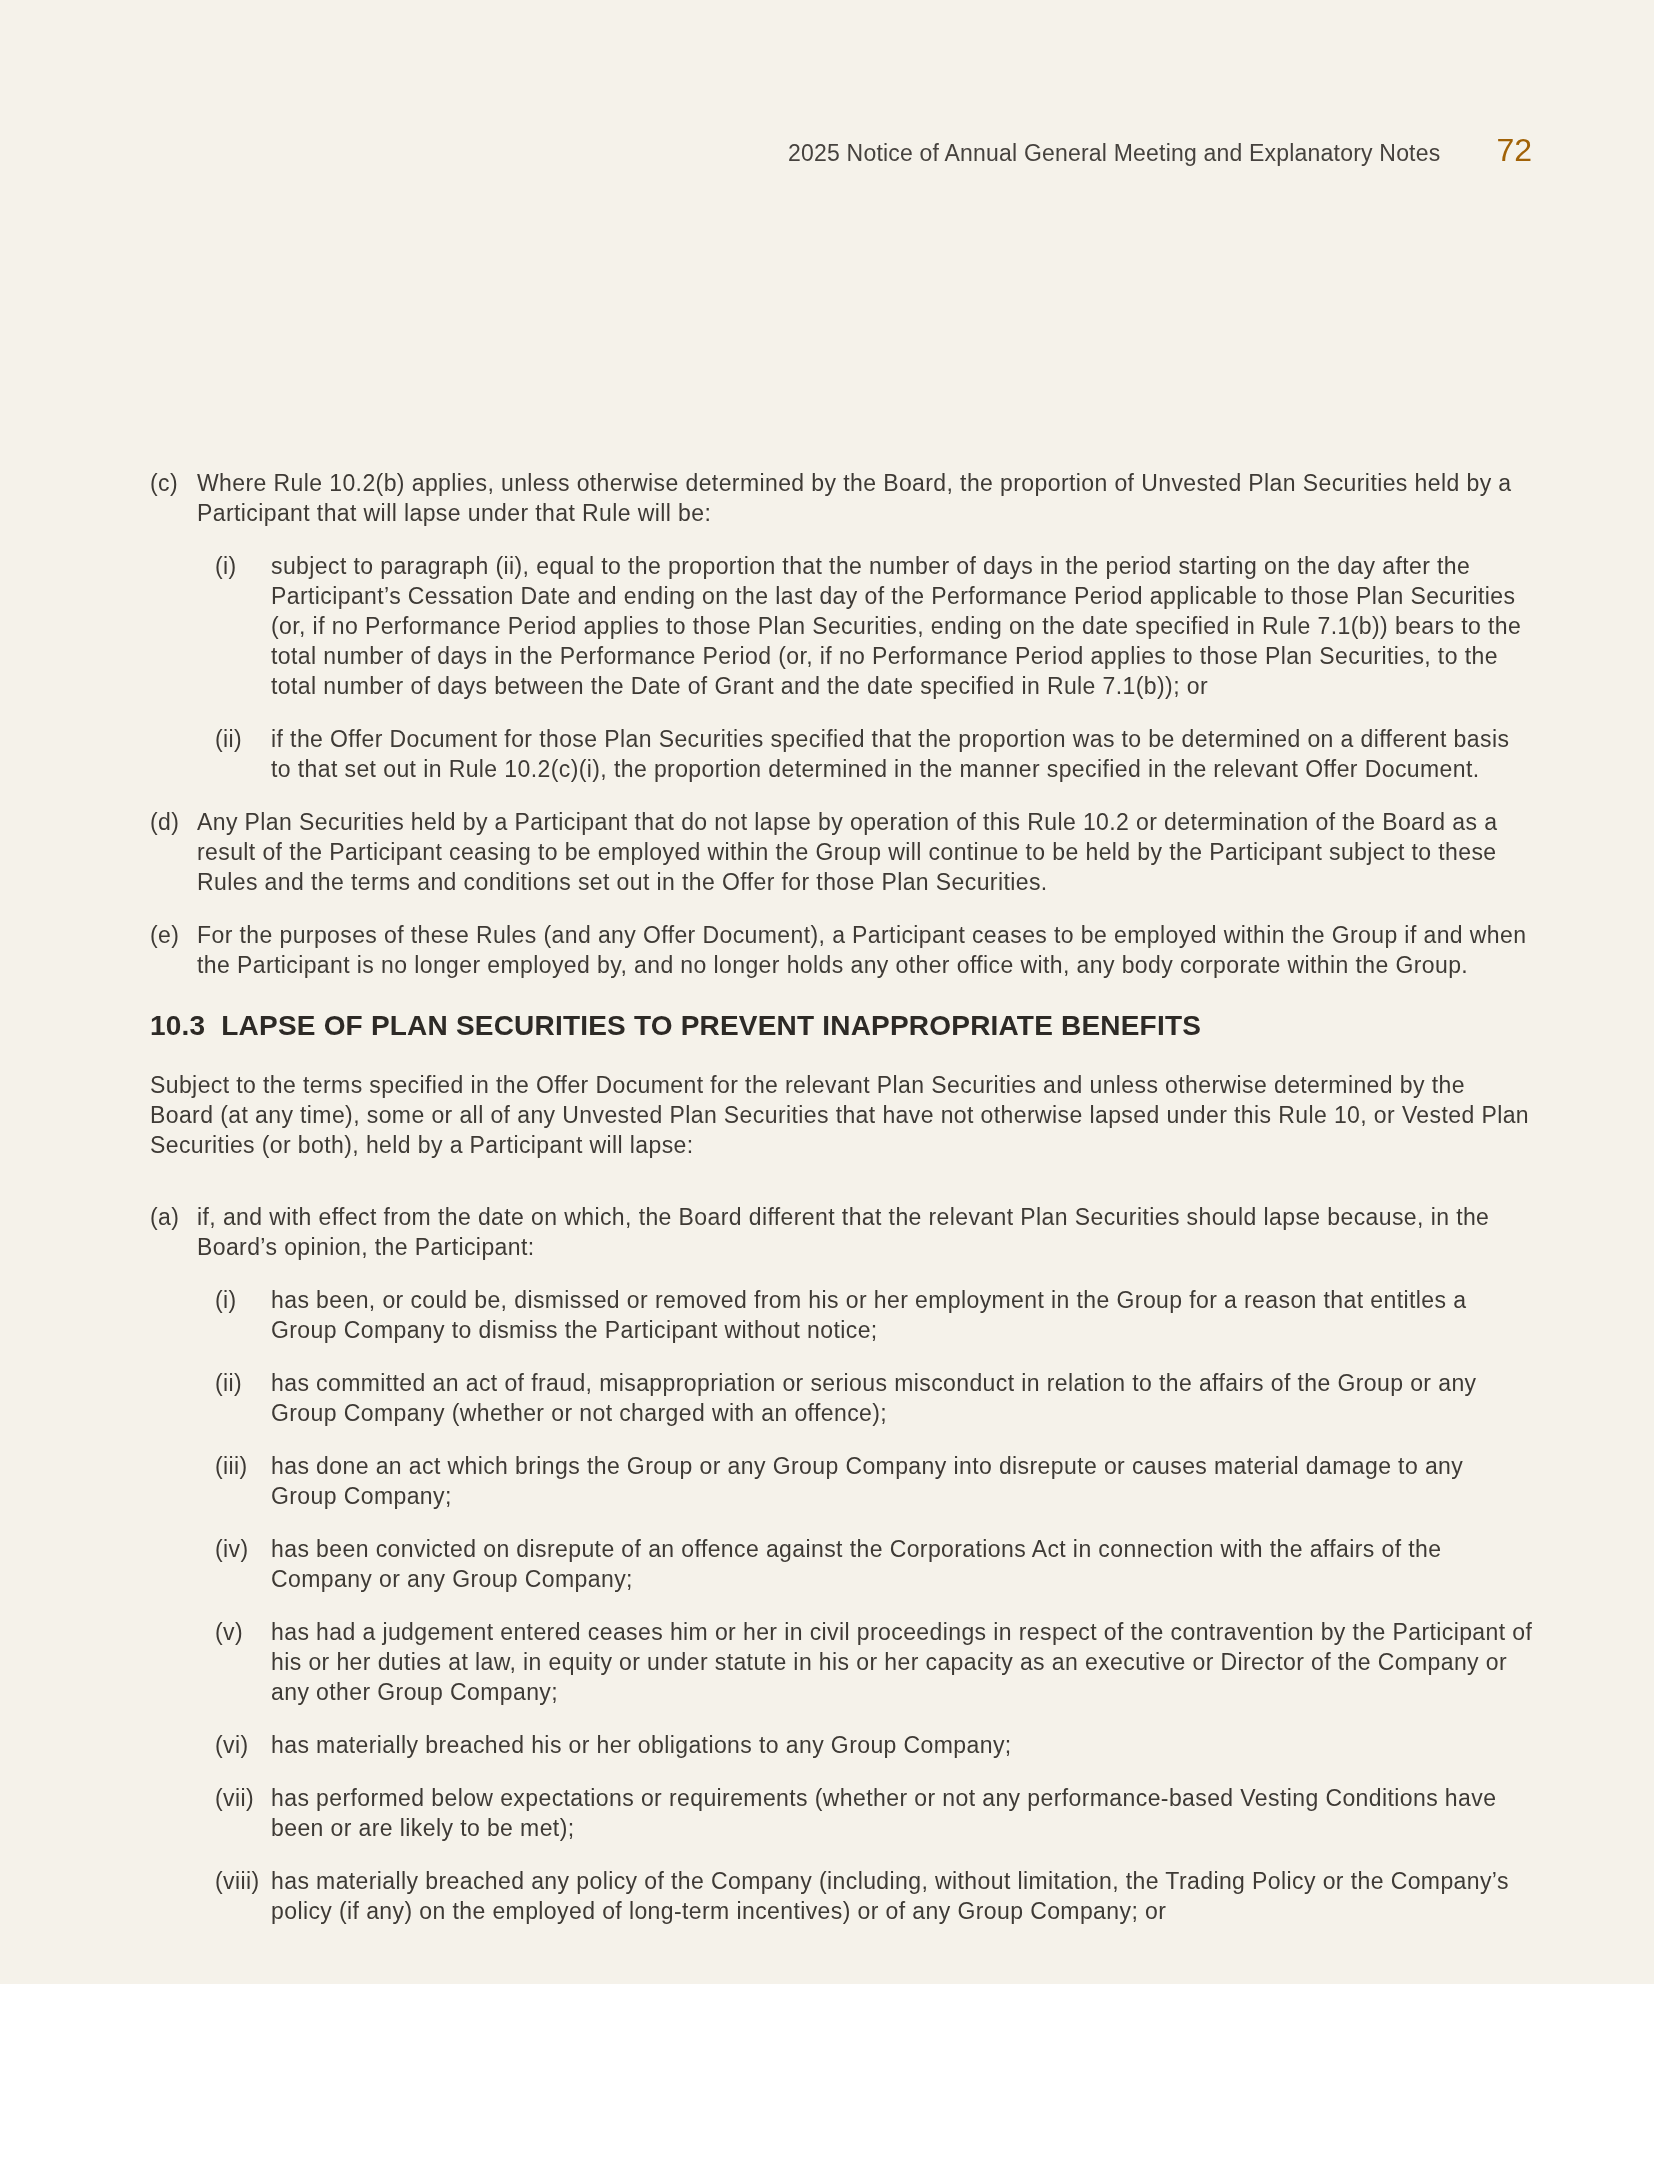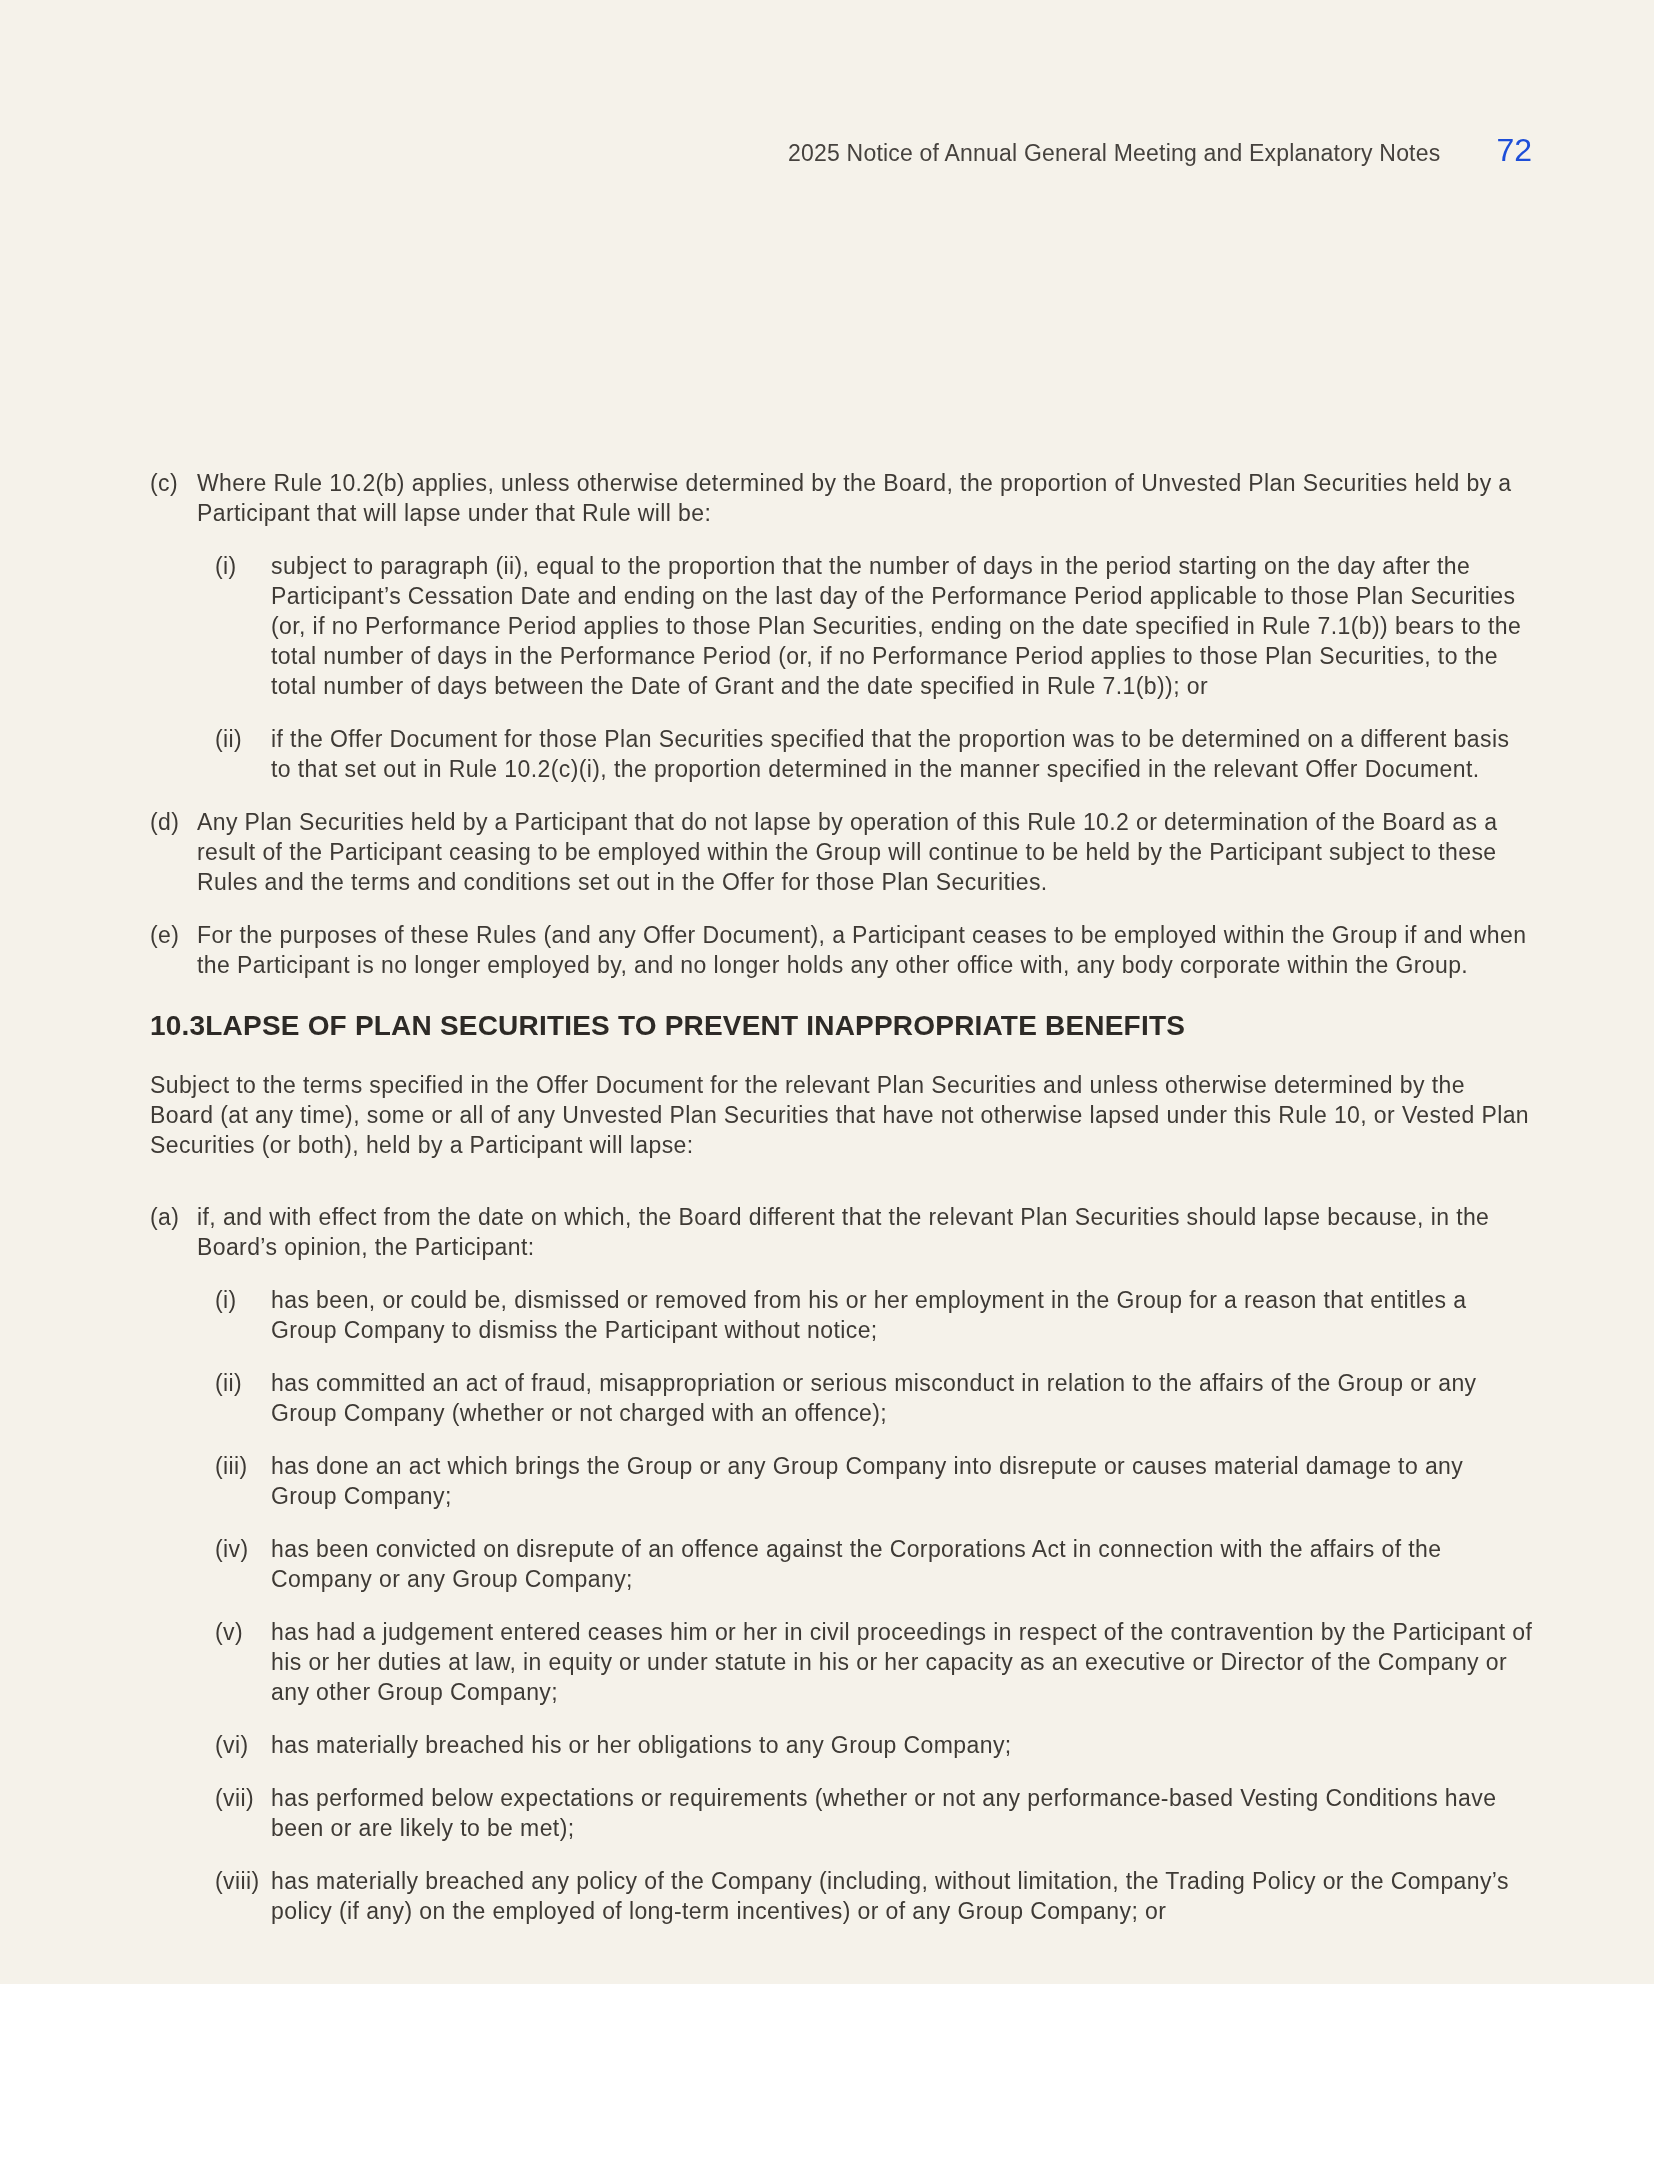--- a/index.html
+++ b/index.html
@@ -22,38 +22,39 @@
     align-items:baseline;
     gap:56px;
   }
   .header-title {
     font-size:23px;
     letter-spacing:0.2px;
     color:#46423e;
   }
   .page-number {
     font-size:32px;
-    color:#1d4ed8;
+    color:#a16207;
   }
   .content {
     position:absolute;
     top:468px;
     left:150px;
     width:1384px;
     font-size:23px;
     line-height:30px;
     letter-spacing:0.4px;
   }
   .row { display:flex; margin-bottom:23px; }
   .row .lbl { flex:0 0 47px; }
   .row .txt { flex:1; }
   .row.sub { margin-left:65px; }
   .row.sub .lbl { flex:0 0 56px; }
   .section-heading {
     display:flex;
+    gap:16px;
     margin:30px 0 28px 0;
     font-size:28px;
     line-height:32px;
     font-weight:bold;
     letter-spacing:0.2px;
     color:#2d2a26;
   }
   .intro { margin-bottom:42px; }
 </style>
 </head>

